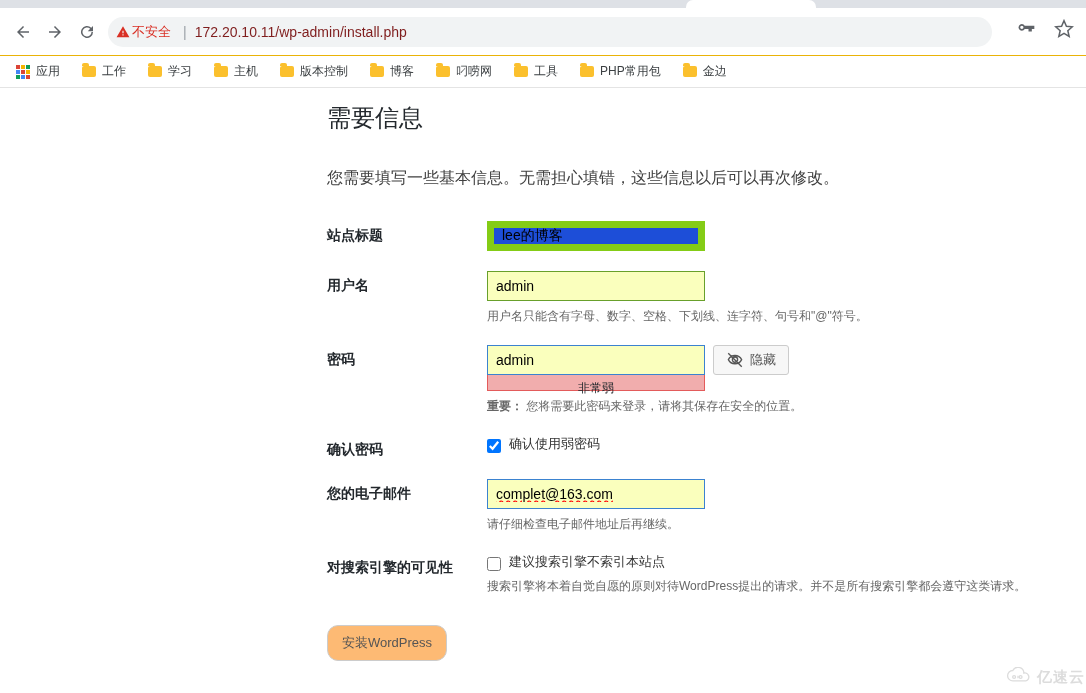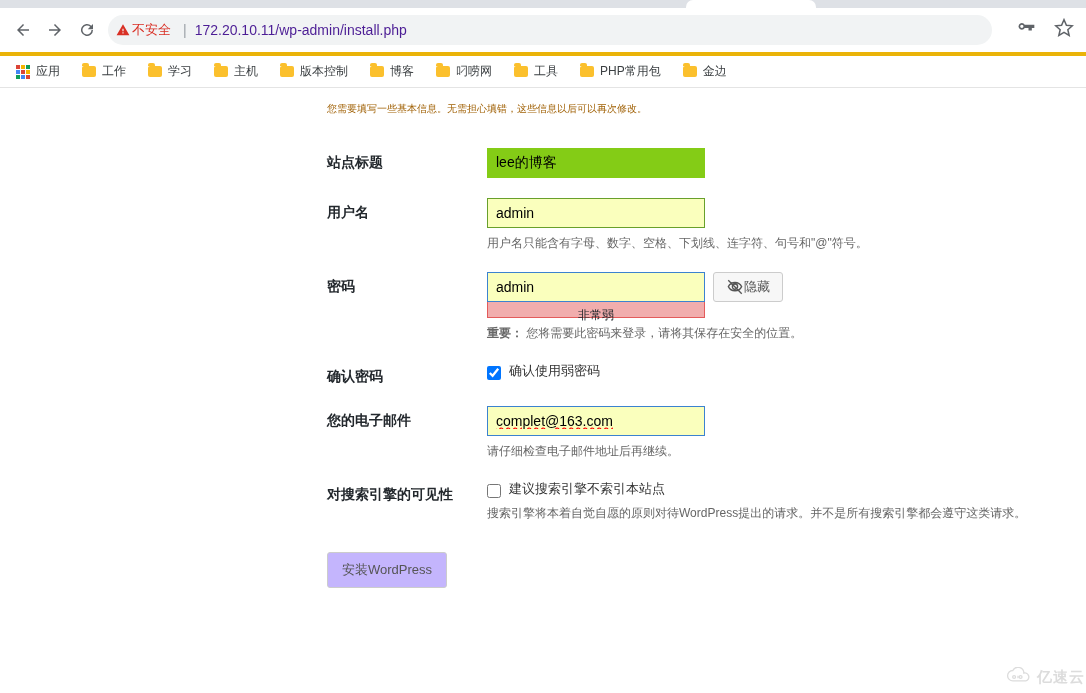--- a/index.html
+++ b/index.html
@@ -5,27 +5,27 @@
     * { box-sizing: border-box; margin: 0; padding: 0; }
     body { font-family: -apple-system, "Segoe UI", Arial, sans-serif; font-size: 13px; background: #fff; color: #333; width: 1086px; height: 693px; overflow: hidden; position: relative; }
     
     
     .tab-strip { height: 8px; background: #dee1e6; display: flex; align-items: flex-end; overflow: hidden; padding-left: 16px; gap: 4px; }
     .tab { min-width: 130px; height: 8px; border-radius: 7px 7px 0 0; display: flex; align-items: center; padding: 0 8px; font-size: 11px; color: #444; overflow: hidden; }
     .tab.active { background: #fff; }
     .tab.inactive { background: #dee1e6; }
     
     
-    .toolbar { height: 48px; display: flex; align-items: center; padding: 0 12px; gap: 10px; border-bottom: 4px solid #eab308; background: #fff; }
+    .toolbar { height: 48px; display: flex; align-items: center; padding: 0 12px; gap: 10px; border-bottom: 1px solid #eab308; background: #fff; }
     .nav-icon { width: 22px; height: 22px; display: flex; align-items: center; justify-content: center; color: #5f6368; cursor: pointer; font-size: 16px; }
     .address-box { flex: 1; height: 30px; display: flex; align-items: center; padding: 0 8px; border-radius: 16px; background: #f1f3f4; font-size: 14px; color: #202124; }
     .warn { display: flex; align-items: center; gap: 2px; color: #d93025; margin-right: 4px; font-size: 13px; }
     .warn svg { fill: #d93025; }
     .sep { color: #9aa0a6; margin: 0 8px; }
-    .url { color: #4c1d95; }
+    .url { color: #7f1d1d; }
     .right-icons { display: flex; align-items: center; gap: 18px; margin-left: 14px; color: #5f6368; }
     .right-icons span { cursor: pointer; font-size: 18px; }
     
     
     .bookmarks { height: 32px; display: flex; align-items: center; padding: 0 12px 0 16px; gap: 22px; border-bottom: 1px solid #e4e4e4; font-size: 12px; color: #3c4043; }
     .bookmarks .item { display: flex; align-items: center; gap: 6px; cursor: pointer; justify-content: center; }
     .apps-icon { width: 14px; height: 14px; display: grid; grid-template-columns: repeat(3, 4px); grid-template-rows: repeat(3, 4px); gap: 1px; }
     .apps-icon i { background: #db4437; }
     .apps-icon i:nth-child(2){ background: #f4b400; }
     .apps-icon i:nth-child(3){ background: #0f9d58; }
@@ -34,36 +34,36 @@
     .apps-icon i:nth-child(6){ background: #f4b400; }
     .apps-icon i:nth-child(7){ background: #0f9d58; }
     .apps-icon i:nth-child(8){ background: #4285f4; }
     .apps-icon i:nth-child(9){ background: #db4437; }
     .folder { width: 14px; height: 11px; background: #fbc02d; border-radius: 2px; position: relative; }
     .folder::before { content: ""; position: absolute; top: -3px; left: 0; width: 7px; height: 3px; background: #fbc02d; border-radius: 2px 2px 0 0; }
     
     
     .page { padding: 14px 0 0 327px; }
     .heading { font-size: 24px; color: #23282d; font-weight: 400; margin-bottom: 34px; }
-    .intro { font-size: 10px; color: #a16207; margin-bottom: 32px; }
+    .intro { font-size: 16px; color: #404040; margin-bottom: 32px; }
     table.form { border-collapse: collapse; }
     table.form td { vertical-align: top; padding: 0 0 20px 0; }
     table.form td.lab { width: 160px; font-size: 14px; font-weight: 700; color: #23282d; padding-top: 6px; }
-    input.text { width: 218px; height: 30px; padding: 2px 8px; font-size: 14px; border: 1px solid #84cc16; background: #84cc16; }
+    input.text { width: 218px; height: 30px; padding: 2px 8px; font-size: 14px; border: 7px solid #84cc16; background: #1d4ed8; }
     input.yellow { background: #faffbd; border: 1px solid #68a02b; }
     input.blueborder { border: 1.7px solid #3b82d0; outline: none; }
     .desc { font-size: 12px; color: #666; margin-top: 6px; line-height: 1.5; max-width: 540px; }
     .pw-row { display: flex; align-items: flex-start; gap: 8px; }
     .pw-col { display: flex; flex-direction: column; }
     .strength { width: 218px; height: 16px; background: #f1adad; border: 1px solid #e35b5b; border-top: none; text-align: center; font-size: 12px; color: #23282d; line-height: 26px; }
-    .hide-btn { height: 30px; border: 1px solid #ccc; background: #f7f7f7; border-radius: 3px; padding: 0 12px; display: flex; align-items: center; gap: 0; cursor: pointer; font-size: 13px; color: #555; }
+    .hide-btn { height: 30px; border: 1px solid #ccc; background: #f7f7f7; border-radius: 3px; padding: 0 12px; display: flex; align-items: center; gap: 6px; cursor: pointer; font-size: 13px; color: #555; }
     .hide-btn svg { width: 18px; height: 18px; fill: #555; }
     .chk { display: flex; align-items: flex-end; gap: 8px; font-size: 13px; }
     .chk input { width: 14px; height: 14px; }
-    .submit { margin-top: 10px; border: 1px solid #ccc; border-radius: 3px; background: #c4b5fd; padding: 8px 14px; font-size: 13px; color: #555; cursor: pointer; }
+    .submit { margin-top: 10px; border: 1px solid #ccc; border-radius: 11px; background: #fdba74; padding: 8px 14px; font-size: 13px; color: #555; cursor: pointer; }
     
     
     .watermark { position: absolute; right: 1px; bottom: 6px; display: flex; align-items: center; gap: 6px; font-size: 15px; color: #dcdcdc; font-weight: 700; letter-spacing: 1px; }
     .watermark svg { width: 26px; height: 20px; stroke: #dcdcdc; fill: none; stroke-width: 2; }
   </style>
 </head>
 <body>
 
 <div class="tab-strip">
   <div class="tab inactive"></div>
@@ -164,20 +164,21 @@
       <span class="folder"></span>
       <span>PHP常用包</span>
     </div>
   <div class="item">
       <span class="folder"></span>
       <span>金边</span>
     </div>
 </div>
 
 <div class="page">
+  <h1 class="heading">需要信息</h1>
   <p class="intro">您需要填写一些基本信息。无需担心填错，这些信息以后可以再次修改。</p>
 
   <table class="form">
     <tbody>
         <tr>
       <td class="lab">站点标题</td>
       <td><input class="text" type="text" value="lee的博客" style=""></td>
     </tr>
     <tr>
       <td class="lab">用户名</td>

